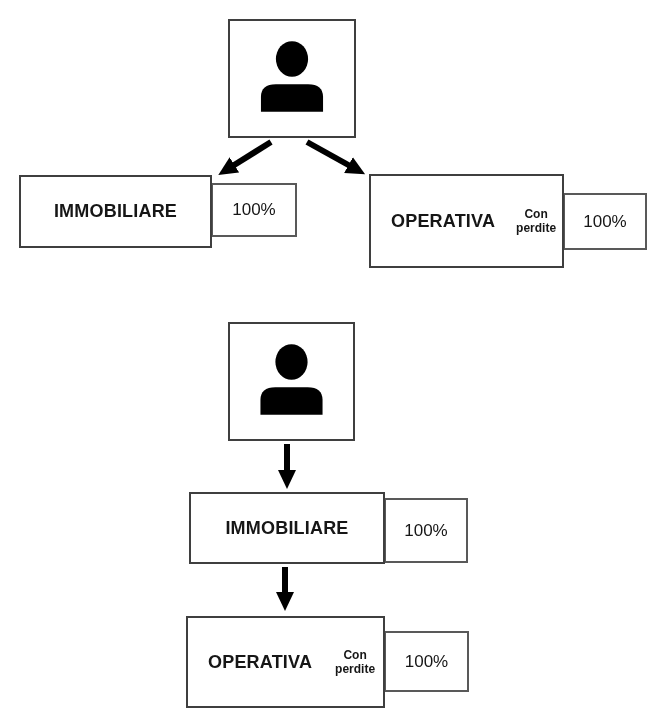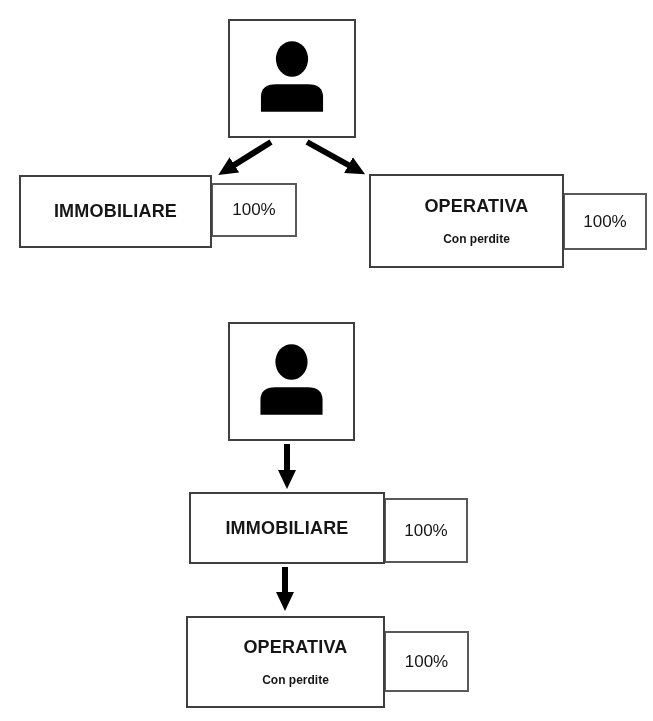--- a/index.html
+++ b/index.html
@@ -21,21 +21,21 @@
     align-items: center;
     justify-content: center;
     text-align: center;
   }
   .main-box { border: 2px solid #3f3f3f; z-index: 2; }
   .pct-box  { border: 2px solid #595959; z-index: 1; font-size: 17px; font-weight: 400; }
   .holder-box { border: 2px solid #3f3f3f; z-index: 2; }
 
   .label { font-weight: 700; font-size: 18px; letter-spacing: 0.2px; }
   .sub-label { font-weight: 700; font-size: 12px; }
-  .two-line { flex-direction: column; gap: 15px; padding-left: 20px; }
+  .two-line { flex-direction: row; gap: 15px; padding-left: 20px; }
 
   .person-svg { width: 100%; height: 100%; display: block; }
   .person-svg ellipse, .person-svg path { fill: #000000; }
 
   .arrows { position: absolute; left: 0; top: 0; z-index: 3; pointer-events: none; }
   .arrows line { stroke: #000000; stroke-width: 6; }
 
   
   #t-person { left: 228px; top: 19px;  width: 128px; height: 119px; }
   #t-immob  { left: 19px;  top: 175px; width: 193px; height: 73px; }

